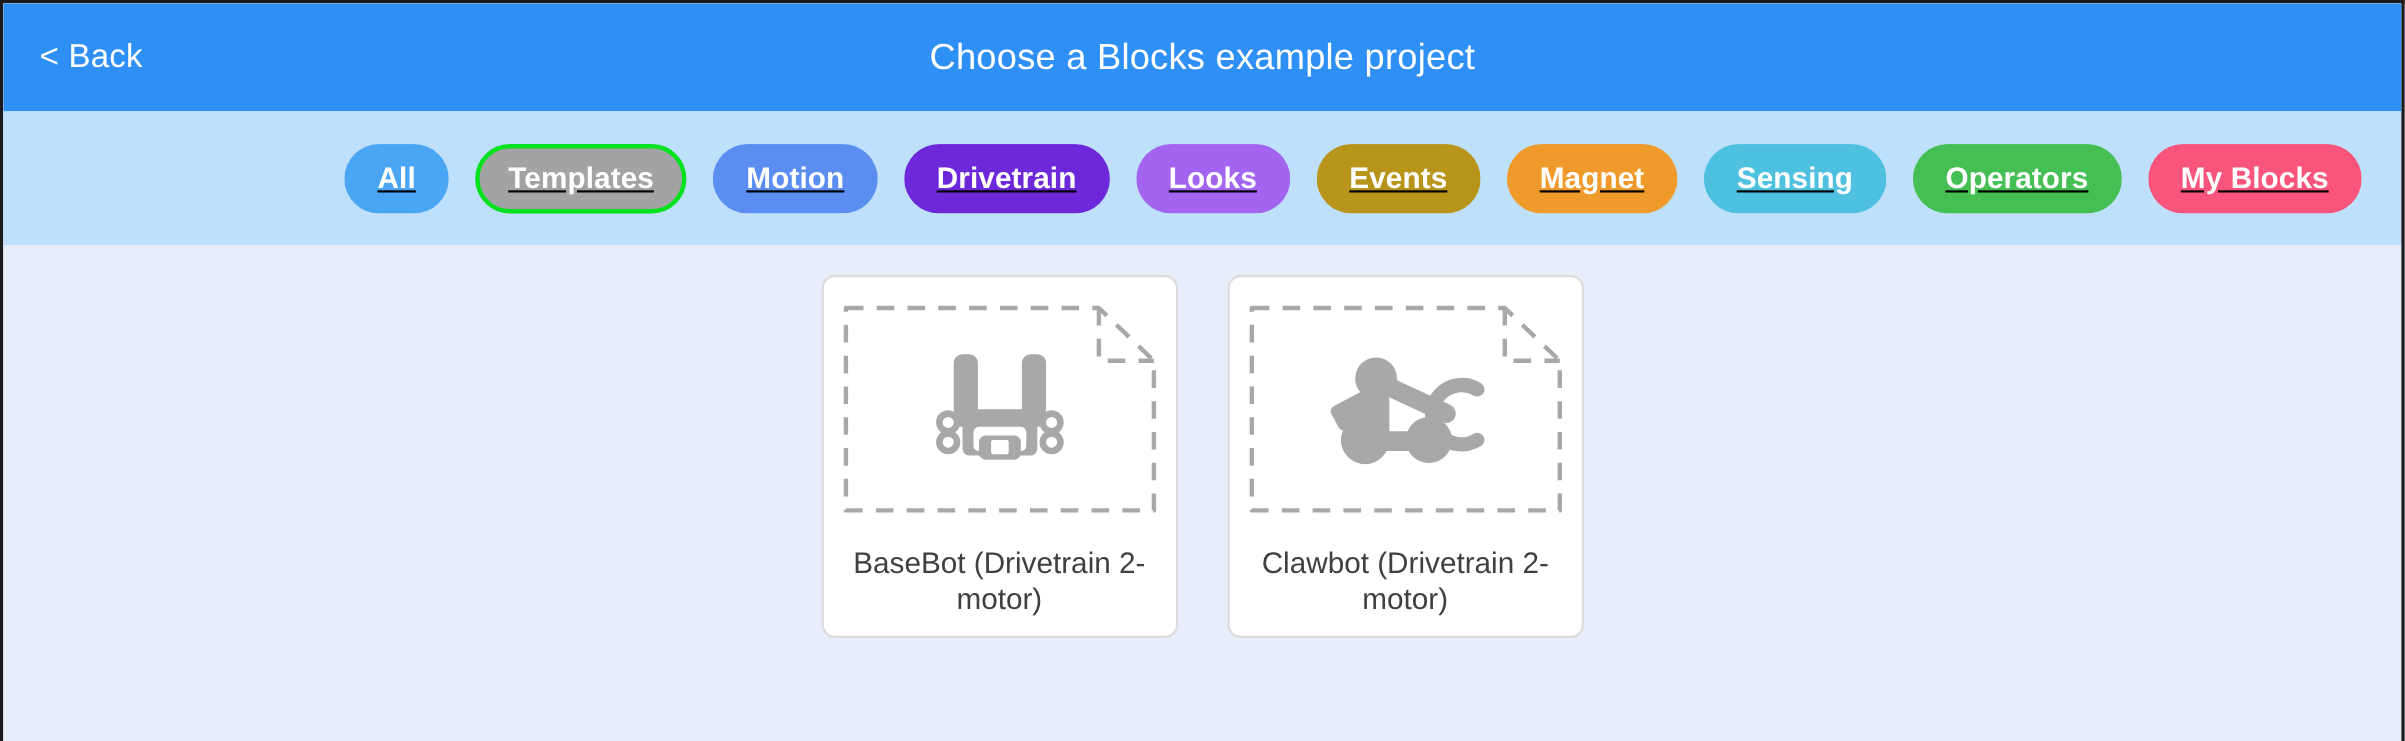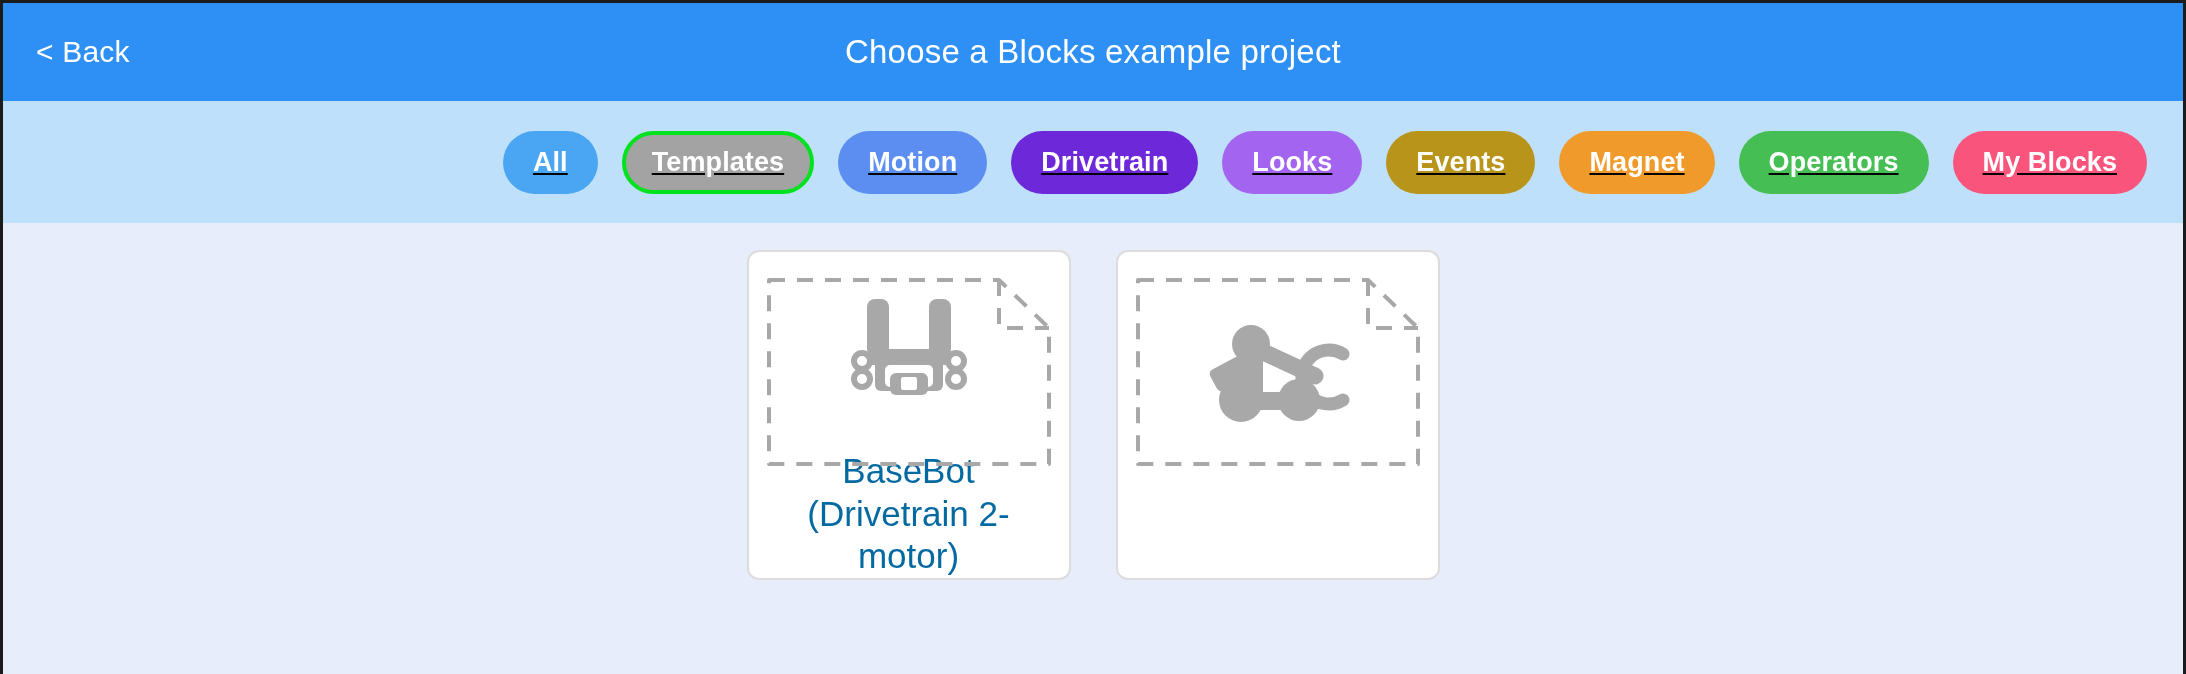--- a/index.html
+++ b/index.html
@@ -129,22 +129,22 @@
     justify-content: center;
     position: relative;
   }
 
   .card-thumb svg { display: block; }
 
   .card-label {
     margin-top: 18px;
     width: 290px;
     text-align: center;
-    color: #0369a1;
-    font-size: 35px;
+    color: #404040;
+    font-size: 27px;
     line-height: 1.22;
     font-weight: 400;
   }
 </style>
 </head>
 <body>
 
 <div class="app">
 
   <div class="header">
@@ -153,20 +153,21 @@
   </div>
 
   <div class="category-bar" id="category-bar" style="background: rgb(191, 224, 251);">
       <div class="pill" style="background: rgb(74, 166, 242);">All</div>
       <div class="pill selected" style="background: rgb(163, 163, 163); border-color: rgb(0, 226, 30);">Templates</div>
       <div class="pill" style="background: rgb(91, 142, 240);">Motion</div>
       <div class="pill" style="background: #6d28d9;">Drivetrain</div>
       <div class="pill" style="background: rgb(163, 101, 240);">Looks</div>
       <div class="pill" style="background: rgb(184, 148, 26);">Events</div>
       <div class="pill" style="background: rgb(240, 154, 44);">Magnet</div>
+      <div class="pill" style="background: rgb(78, 192, 224);">Sensing</div>
       <div class="pill" style="background: rgb(69, 191, 83);">Operators</div>
       <div class="pill" style="background: rgb(249, 84, 123);">My Blocks</div>
     </div>
 
   <div class="content" id="project-grid" style="background: rgb(232, 237, 251);">
       <div class="project-card">
         <div class="card-thumb">
           <div style="position: absolute; left: 0px; top: 6px;">
     <svg width="296" height="200" viewBox="0 0 296 200" aria-hidden="true">
       <path d="M8 8 H238 L288 56 V192 H8 Z" fill="none" stroke="#a8a8a8" stroke-width="4" stroke-dasharray="16 12" stroke-linejoin="round"></path>
@@ -213,16 +214,17 @@
         <rect x="38" y="38" width="22" height="50" rx="4" stroke="none"></rect>
         <rect x="38" y="72" width="62" height="18" rx="4" stroke="none"></rect>
         <line x1="56" y1="30" x2="112" y2="56" stroke-width="17" stroke-linecap="round"></line>
         <circle cx="38" cy="80" r="22" stroke="none"></circle>
         <circle cx="96" cy="80" r="21" stroke="none"></circle>
         <path d="M140 34 A27 27 0 1 0 140 80" fill="none" stroke-width="13" stroke-linecap="round"></path>
       </g>
     </svg>
           </div>
         </div>
+        <div class="card-label">Clawbot (Drivetrain 2-motor)</div>
       </div>
     </div>
 
 </div>
 
 </body></html>

